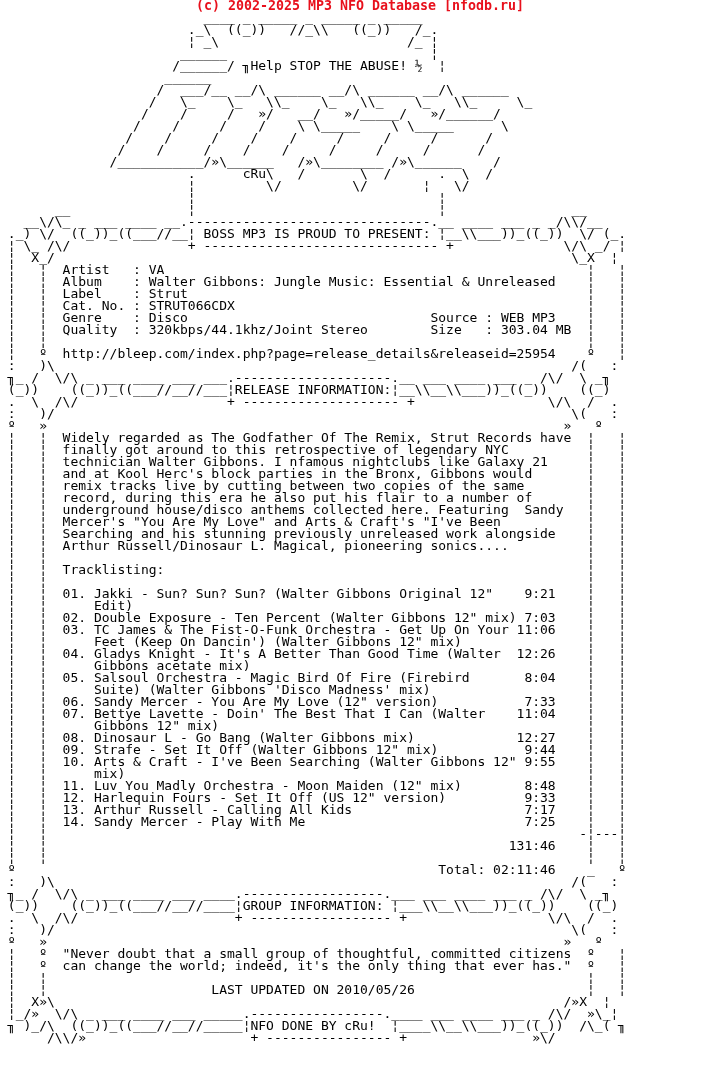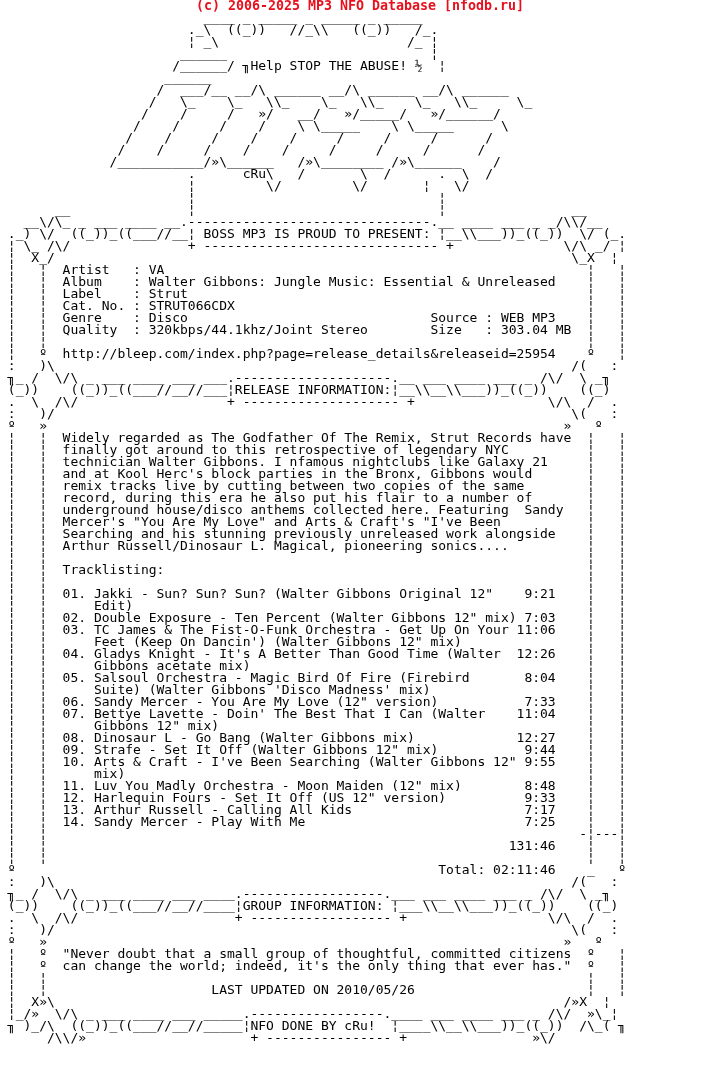--- a/index.html
+++ b/index.html
@@ -13,15 +13,15 @@
   pre.nfo {
     position: absolute; left: 0; top: 12px; margin: 0; padding: 0;
     font-family: "DejaVu Sans Mono", monospace; font-size: 13px; line-height: 12px;
     color: #000000; white-space: pre; letter-spacing: 0;
   }
   .line { display: block; height: 12px; }
 </style>
 </head>
 <body>
 
-<div class="nfo-header">(c) 2006-2025 MP3 NFO Database [nfodb.ru]</div>
+<div class="nfo-header">(c) 2002-2025 MP3 NFO Database [nfodb.ru]</div>
 
 <pre class="nfo" id="nfo"><span class="line">                          ____ _ _____ _ _____ _ _____</span><span class="line">                        ._\  ((_))   //_\\   ((_))   /_.</span><span class="line">                        ¦ _\                        /_ ¦</span><span class="line">                       ______                          ¦</span><span class="line">                      /______/ ╖Help STOP THE ABUSE! ½  ¦</span><span class="line">                     ______</span><span class="line">                    /  ___/__ __/\ ______ __/\ ______ __/\ ______</span><span class="line">                   /   \_    \_   \\_    \_   \\_    \_   \\_     \_</span><span class="line">                  /    /     /   »/   __/   »/_____/   »/______/</span><span class="line">                 /    /     /    /    \ \_____    \ \_____      \</span><span class="line">                /    /     /    /    /     /     /     /      /</span><span class="line">               /    /     /    /    /     /     /     /      /</span><span class="line">              /___________/»\______   /»\________ /»\______    /</span><span class="line">                        .      cRu\   /       \  /      .  \  /</span><span class="line">                        ¦         \/         \/       ¦   \/</span><span class="line">                        ¦                               ¦</span><span class="line">       __               ¦                               ¦                __</span><span class="line">   __\/\_ _ ___ ____ __.-------------------------------.__ ____ ___ _ _/\\/__</span><span class="line"> ._) \/  ((_))_((___//__¦ BOSS MP3 IS PROUD TO PRESENT: ¦__\\___))_((_))  \/ (_.</span><span class="line"> ¦ \_ /\/               + ------------------------------ +              \/\ _/ ¦</span><span class="line"> ¦  X_/                                                                  \_X  ¦</span><span class="line"> ¦   ¦  Artist   : VA                                                      ¦   ¦</span><span class="line"> ¦   ¦  Album    : Walter Gibbons: Jungle Music: Essential &amp; Unreleased    ¦   ¦</span><span class="line"> ¦   ¦  Label    : Strut                                                   ¦   ¦</span><span class="line"> ¦   ¦  Cat. No. : STRUT066CDX                                             ¦   ¦</span><span class="line"> ¦   ¦  Genre    : Disco                               Source : WEB MP3    ¦   ¦</span><span class="line"> ¦   ¦  Quality  : 320kbps/44.1khz/Joint Stereo        Size   : 303.04 MB  ¦   ¦</span><span class="line"> ¦   ¦                                                                     ¦   ¦</span><span class="line"> ¦   º  http://bleep.com/index.php?page=release_details&amp;releaseid=25954    º   ¦</span><span class="line"> :   )\                                                                  /(   :</span><span class="line"> ╖_ /  \/\ _ ___ ____ ___ ___.--------------------.__ ___ ____ ___ _ /\/  \ _╖</span><span class="line"> (_))    ((_))_((___//__//___¦RELEASE INFORMATION:¦__\\__\\___))_((_))    ((_)</span><span class="line"> .  \  /\/                   + -------------------- +                 \/\  /  .</span><span class="line"> :   )/                                                                  \(   :</span><span class="line"> º   »                                                                  »   º</span><span class="line"> ¦   ¦  Widely regarded as The Godfather Of The Remix, Strut Records have  ¦   ¦</span><span class="line"> ¦   ¦  finally got around to this retrospective of legendary NYC          ¦   ¦</span><span class="line"> ¦   ¦  technician Walter Gibbons. I nfamous nightclubs like Galaxy 21     ¦   ¦</span><span class="line"> ¦   ¦  and at Kool Herc's block parties in the Bronx, Gibbons would       ¦   ¦</span><span class="line"> ¦   ¦  remix tracks live by cutting between two copies of the same        ¦   ¦</span><span class="line"> ¦   ¦  record, during this era he also put his flair to a number of       ¦   ¦</span><span class="line"> ¦   ¦  underground house/disco anthems collected here. Featuring  Sandy   ¦   ¦</span><span class="line"> ¦   ¦  Mercer's "You Are My Love" and Arts &amp; Craft's "I've Been           ¦   ¦</span><span class="line"> ¦   ¦  Searching and his stunning previously unreleased work alongside    ¦   ¦</span><span class="line"> ¦   ¦  Arthur Russell/Dinosaur L. Magical, pioneering sonics....          ¦   ¦</span><span class="line"> ¦   ¦                                                                     ¦   ¦</span><span class="line"> ¦   ¦  Tracklisting:                                                      ¦   ¦</span><span class="line"> ¦   ¦                                                                     ¦   ¦</span><span class="line"> ¦   ¦  01. Jakki - Sun? Sun? Sun? (Walter Gibbons Original 12"    9:21    ¦   ¦</span><span class="line"> ¦   ¦      Edit)                                                          ¦   ¦</span><span class="line"> ¦   ¦  02. Double Exposure - Ten Percent (Walter Gibbons 12" mix) 7:03    ¦   ¦</span><span class="line"> ¦   ¦  03. TC James &amp; The Fist-O-Funk Orchestra - Get Up On Your 11:06    ¦   ¦</span><span class="line"> ¦   ¦      Feet (Keep On Dancin') (Walter Gibbons 12" mix)                ¦   ¦</span><span class="line"> ¦   ¦  04. Gladys Knight - It's A Better Than Good Time (Walter  12:26    ¦   ¦</span><span class="line"> ¦   ¦      Gibbons acetate mix)                                           ¦   ¦</span><span class="line"> ¦   ¦  05. Salsoul Orchestra - Magic Bird Of Fire (Firebird       8:04    ¦   ¦</span><span class="line"> ¦   ¦      Suite) (Walter Gibbons 'Disco Madness' mix)                    ¦   ¦</span><span class="line"> ¦   ¦  06. Sandy Mercer - You Are My Love (12" version)           7:33    ¦   ¦</span><span class="line"> ¦   ¦  07. Bettye Lavette - Doin' The Best That I Can (Walter    11:04    ¦   ¦</span><span class="line"> ¦   ¦      Gibbons 12" mix)                                               ¦   ¦</span><span class="line"> ¦   ¦  08. Dinosaur L - Go Bang (Walter Gibbons mix)             12:27    ¦   ¦</span><span class="line"> ¦   ¦  09. Strafe - Set It Off (Walter Gibbons 12" mix)           9:44    ¦   ¦</span><span class="line"> ¦   ¦  10. Arts &amp; Craft - I've Been Searching (Walter Gibbons 12" 9:55    ¦   ¦</span><span class="line"> ¦   ¦      mix)                                                           ¦   ¦</span><span class="line"> ¦   ¦  11. Luv You Madly Orchestra - Moon Maiden (12" mix)        8:48    ¦   ¦</span><span class="line"> ¦   ¦  12. Harlequin Fours - Set It Off (US 12" version)          9:33    ¦   ¦</span><span class="line"> ¦   ¦  13. Arthur Russell - Calling All Kids                      7:17    ¦   ¦</span><span class="line"> ¦   ¦  14. Sandy Mercer - Play With Me                            7:25    ¦   ¦</span><span class="line"> ¦   ¦                                                                    -¦---¦</span><span class="line"> ¦   ¦                                                           131:46    ¦   ¦</span><span class="line"> ¦   ¦                                                                     ¦   ¦</span><span class="line"> º                                                      Total: 02:11:46    _   º</span><span class="line"> :   )\                                                                  /(   :</span><span class="line"> ╖_ /  \/\ _ ___ ____ ___ ____.------------------.___ ___ ____ ___ _ /\/  \ _╖</span><span class="line"> (_))    ((_))_((___//__//____¦GROUP INFORMATION: ¦___\\__\\___))_((_))    ((_)</span><span class="line"> .  \  /\/                    + ------------------ +                  \/\  /  .</span><span class="line"> :   )/                                                                  \(   :</span><span class="line"> º   »                                                                  »   º</span><span class="line"> ¦   º  "Never doubt that a small group of thoughtful, committed citizens  º   ¦</span><span class="line"> ¦   º  can change the world; indeed, it's the only thing that ever has."  º   ¦</span><span class="line"> ¦   ¦                                                                     ¦   ¦</span><span class="line"> ¦   ¦                     LAST UPDATED ON 2010/05/26                      ¦   ¦</span><span class="line"> ¦  X»\                                                                 /»X  ¦</span><span class="line"> ¦_/»  \/\ _ ___ ____ ___ _____.-----------------.____ ___ ____ ___ _ /\/  »\_¦</span><span class="line"> ╖ )_/\  ((_))_((___//__//_____¦NFO DONE BY cRu!  ¦____\\__\\___))_((_))  /\_( ╖</span><span class="line">      /\\/»                     + ---------------- +                »\/</span></pre>
 
 </body></html>

